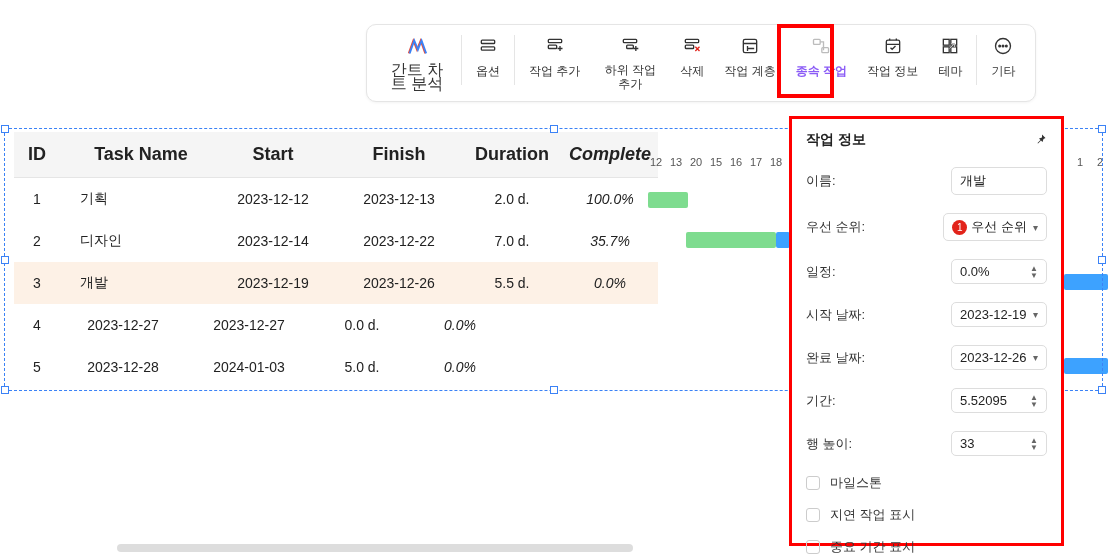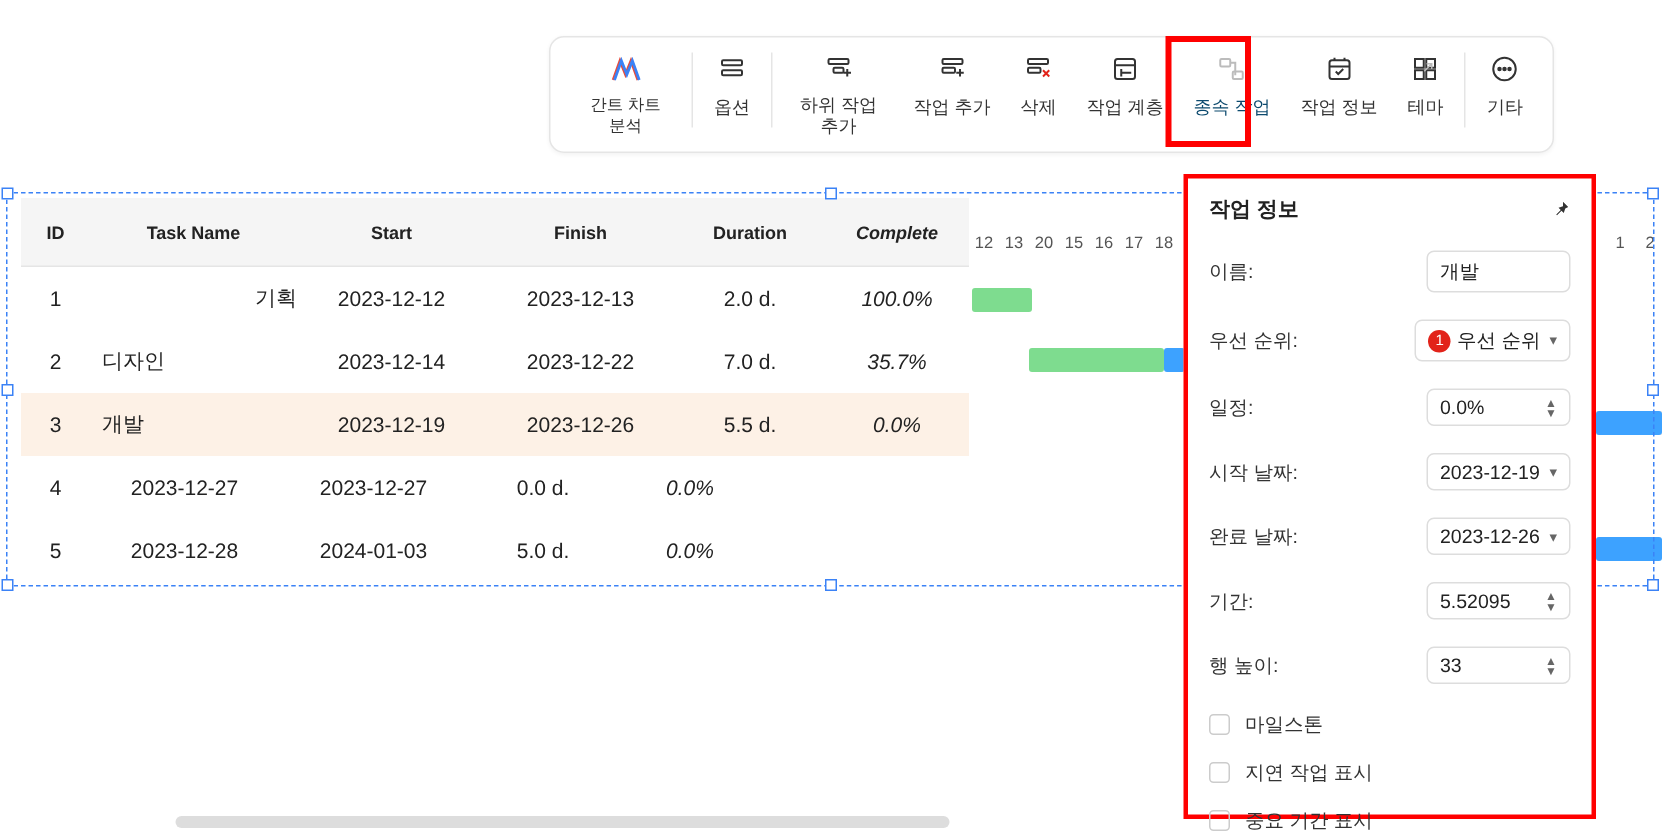--- a/index.html
+++ b/index.html
@@ -11,21 +11,21 @@
   border: 1px solid #e5e5e5; border-radius: 10px; padding: 8px 10px;
   box-shadow: 0 1px 3px rgba(0,0,0,0.05);
 }
 .tool-btn {
   display: flex; flex-direction: column; align-items: center; justify-content: flex-start;
   padding: 2px 10px; cursor: pointer; font-size: 12px; color: #333;
   min-width: 44px; text-align: center;
 }
 .tool-btn .ico { width: 22px; height: 22px; display:flex; align-items:center; justify-content:center; margin-bottom: 6px; }
 .tool-btn svg { stroke: #333; stroke-width: 1.6; fill: none; }
-.tool-btn.disabled { color: #0c4a6e; }
+.tool-btn.disabled { color: #8b5cf6; font-weight: bold; }
 .tool-btn.disabled svg { stroke: #bcbcbc; }
 .tool-divider { width: 1px; background: #e5e5e5; margin: 2px 4px; height: 50px; }
 .tool-highlight {
   position: absolute; top: 24px; left: 777px; width: 57px; height: 74px;
   border: 4px solid #ff0000; pointer-events: none;
 }
 
 .pop-icon { position:absolute; top:38px; left:946px; color:#999; }
 
 .selection-box {
@@ -36,28 +36,28 @@
 .sel-handle.nw { left:-4px; top:-4px; }
 .sel-handle.ne { right:-4px; top:-4px; }
 .sel-handle.sw { left:-4px; bottom:-4px; }
 .sel-handle.se { right:-4px; bottom:-4px; }
 .sel-handle.n { left:50%; top:-4px; margin-left:-4px; }
 .sel-handle.s { left:50%; bottom:-4px; margin-left:-4px; }
 .sel-handle.w { left:-4px; top:50%; margin-top:-4px; }
 .sel-handle.e { right:-4px; top:50%; margin-top:-4px; }
 
 .grid-area { position:absolute; left:14px; top:132px; }
-.grid-header { display:flex; background:#f5f5f5; border-bottom:1px solid #e5e5e5; height:46px; align-items:center; font-size:12px; color:#222; font-weight:600; }
+.grid-header { display:flex; background:#f5f5f5; border-bottom:1px solid #e5e5e5; height:46px; align-items:center; font-size:18px; color:#222; font-weight:600; }
 .grid-header > div { text-align:center; }
 .grid-row { display:flex; height:42px; align-items:center; font-size:14px; color:#222; border-bottom:1px solid transparent; }
 .grid-row.sel { background:#fdf1e6; }
 .grid-row > div { text-align:center; }
 
 .col-id { width:46px; text-align:center; }
-.col-name { width:138px; text-align:left; padding-left:8px; }
+.col-name { width:138px; text-align:left; padding-left:8px;margin-left:12px; }
 .grid-header .col-name { text-align:center; padding-left:0; }
 .col-start { width:126px; }
 .col-finish { width:126px; }
 .col-dur { width:100px; }
 .col-comp { width:96px;font-style:italic; }
 
 .timeline-header {
   position:absolute; left:646px; top:156px; display:flex; font-size:11px; color:#555;
 }
 .th-cell { width:20px; text-align:center; }
@@ -90,52 +90,52 @@
 <body>
 
 <div class="toolbar">
   <div class="tool-btn">
     <span class="ico">
       <svg viewBox="0 0 24 24" width="22" height="22">
           <path d="M3 20 L8 6 L12 16 L16 6 L21 20" stroke="#e74c3c" stroke-width="2" fill="none"></path>
           <path d="M3 20 L8 6 L12 16 L16 6 L21 20" stroke="#3b82f6" stroke-width="2" fill="none" transform="translate(1,0)"></path>
         </svg>
     </span>
-    <span style="font-size:11px; line-height:14px; width:60px;">간트 차트 분석</span>
+    <span style="font-size:16px; line-height:14px; width:60px;">간트 차트 분석</span>
   </div>
   <div class="tool-divider"></div>
   <div class="tool-btn">
     <span class="ico">
         <svg viewBox="0 0 24 24" width="20" height="20">
           <rect x="4" y="5" width="16" height="4" rx="1"></rect>
           <rect x="4" y="13" width="16" height="4" rx="1"></rect>
         </svg>
       </span>
     <span>옵션</span>
   </div>
   <div class="tool-divider"></div>
+  <div class="tool-btn">
+    <span class="ico">
+        <svg viewBox="0 0 24 24" width="20" height="20">
+          <rect x="4" y="4" width="16" height="4" rx="1"></rect>
+          <rect x="4" y="11" width="10" height="4" rx="1"></rect>
+          <path d="M18 12 v6 M15 15 h6"></path>
+        </svg>
+      </span>
+    <span>작업 추가</span>
+  </div>
   <div class="tool-btn">
     <span class="ico">
         <svg viewBox="0 0 24 24" width="20" height="20">
           <rect x="4" y="4" width="16" height="4" rx="1"></rect>
           <rect x="8" y="11" width="8" height="4" rx="1"></rect>
           <path d="M19 12 v6 M16 15 h6"></path>
         </svg>
       </span>
     <span style="font-size:12px; line-height:14px; width:60px;">하위 작업 추가</span>
-  </div>
-  <div class="tool-btn">
-    <span class="ico">
-        <svg viewBox="0 0 24 24" width="20" height="20">
-          <rect x="4" y="4" width="16" height="4" rx="1"></rect>
-          <rect x="4" y="11" width="10" height="4" rx="1"></rect>
-          <path d="M18 12 v6 M15 15 h6"></path>
-        </svg>
-      </span>
-    <span>작업 추가</span>
   </div>
   <div class="tool-btn">
     <span class="ico">
         <svg viewBox="0 0 24 24" width="20" height="20">
           <rect x="4" y="4" width="16" height="4" rx="1"></rect>
           <rect x="4" y="11" width="10" height="4" rx="1"></rect>
           <path d="M16 13 l5 5 M21 13 l-5 5" stroke="#e2231a"></path>
         </svg>
       </span>
     <span>삭제</span>
@@ -204,21 +204,21 @@
     <div class="col-id">ID</div>
     <div class="col-name">Task Name</div>
     <div class="col-start">Start</div>
     <div class="col-finish">Finish</div>
     <div class="col-dur">Duration</div>
     <div class="col-comp">Complete</div>
   </div>
   <div id="rows-container">
       <div class="grid-row">
         <div class="col-id">1</div>
-        <div class="col-name" style="text-align:right">기획</div>
+        <div class="col-name" style="text-align:left">기획</div>
         <div class="col-start">2023-12-12</div>
         <div class="col-finish">2023-12-13</div>
         <div class="col-dur">2.0 d.</div>
         <div class="col-comp">100.0%</div>
       </div>
       <div class="grid-row">
         <div class="col-id">2</div>
         <div class="col-name" style="text-align:left">디자인</div>
         <div class="col-start">2023-12-14</div>
         <div class="col-finish">2023-12-22</div>

